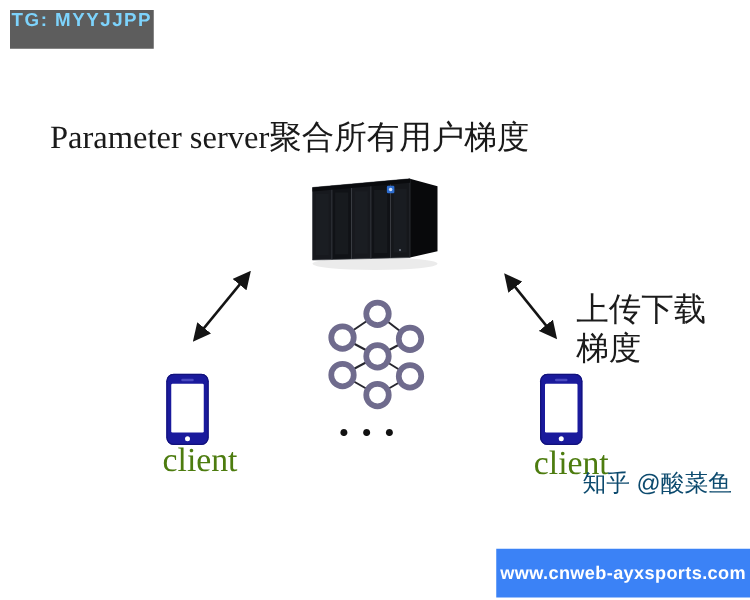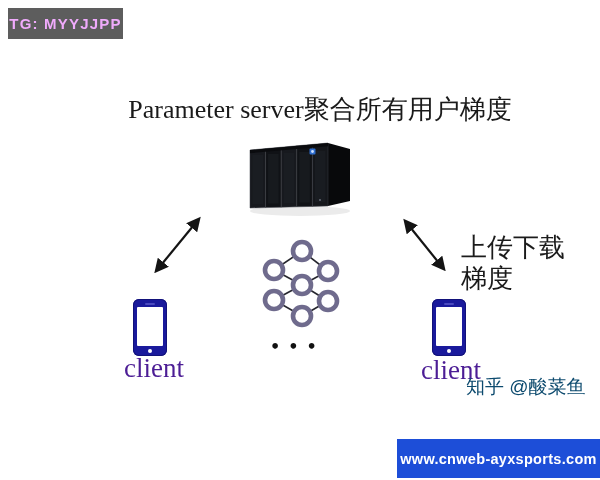--- a/index.html
+++ b/index.html
@@ -3,60 +3,60 @@
 <meta charset="utf-8">
 <style>
   html,body{margin:0;padding:0;background:#fff;}
   .stage{
     position:relative;width:600px;height:480px;background:#ffffff;overflow:hidden;
     font-family:"Liberation Serif","DejaVu Serif",serif;color:#141414;
   }
   
   .badge{
     position:absolute;left:8px;top:8px;width:115px;height:31px;background:#5d5d5d;
-    color:#f0abfc;font-family:"Liberation Sans","DejaVu Sans",sans-serif;
+    color:#7dd3fc;font-family:"Liberation Sans","DejaVu Sans",sans-serif;
     font-weight:bold;font-size:15px;letter-spacing:1.2px;
-    display:flex;align-items:center;justify-content:center;
+    display:flex;align-items:flex-start;justify-content:center;
   }
   
   .title{
-    position:absolute;left:40px;top:92px;width:560px;text-align:center;
+    position:absolute;left:40px;top:92px;width:560px;
     font-size:26px;color:#1a1a1a;white-space:nowrap;
   }
   
   .server{position:absolute;left:248px;top:134px;}
   
   .overlay{position:absolute;left:0;top:0;pointer-events:none;}
   
   .note{white-space:pre-line;color:#1b1b1b;}
   .note-left{position:absolute;left:14px;top:258px;font-size:25px;line-height:31px;}
   .note-right{position:absolute;left:461px;top:232px;font-size:26px;line-height:31px;font-family:Liberation Serif, serif;}
   
   .phone{position:absolute;width:34px;height:57px;background:#1a1a9c;border-radius:6px;
          box-shadow:0 0 0 1px #12127a inset;}
   .phone .screen{position:absolute;left:4px;right:4px;top:8px;bottom:10px;background:#ffffff;border-radius:1px;}
   .phone .speaker{position:absolute;top:3.5px;left:50%;transform:translateX(-50%);width:10px;height:2px;background:#4a4ac0;border-radius:1px;}
   .phone .home{position:absolute;bottom:3.5px;left:50%;transform:translateX(-50%);width:4px;height:4px;border-radius:50%;background:#ffffff;}
   .phone-left{left:133px;top:299px;}
   .phone-right{left:432px;top:299px;}
   
-  .client-label{position:absolute;width:72px;text-align:center;font-size:27px;color:#4c1d95;}
+  .client-label{position:absolute;width:72px;text-align:right;font-size:27px;color:#4d7c0f;}
   .client-left{left:118px;top:353px;}
   .client-right{left:415px;top:355px;}
   
   .network{position:absolute;left:257px;top:237px;}
   .ellipsis{position:absolute;left:270px;top:337px;width:52px;text-align:center;
             font-size:16px;font-weight:bold;letter-spacing:8px;color:#111;
             font-family:"DejaVu Sans",sans-serif;}
   
   .watermark{position:absolute;left:466px;top:374px;font-size:19px;color:#0c4a6e;
              font-family:"Liberation Sans","DejaVu Sans",sans-serif;white-space:nowrap;}
   
   .footer-bar{
-    position:absolute;left:397px;top:439px;width:203px;height:39px;background:#1d4ed8;
+    position:absolute;left:397px;top:439px;width:203px;height:39px;background:#3b82f6;
     display:flex;align-items:center;justify-content:center;
   }
   .footer-bar .url{
     color:#ffffff;font-family:"Liberation Sans","DejaVu Sans",sans-serif;
     font-weight:bold;font-size:14.5px;letter-spacing:0.3px;white-space:nowrap;
   }
 </style>
 </head>
 <body>
 

